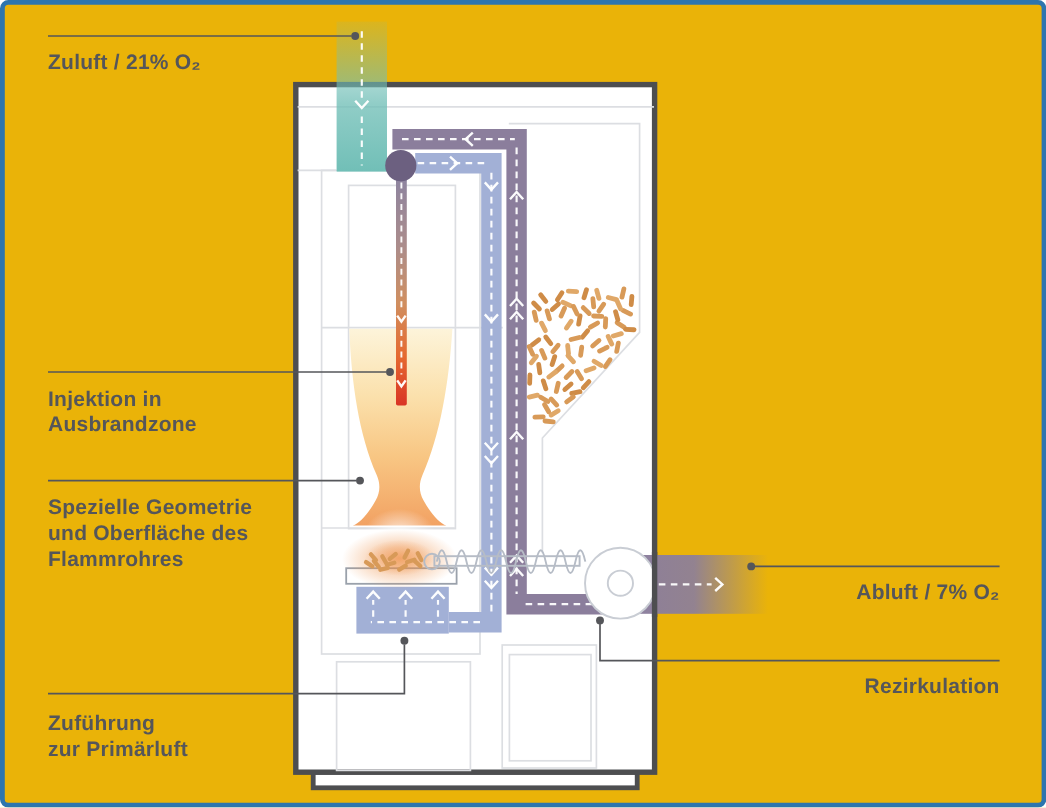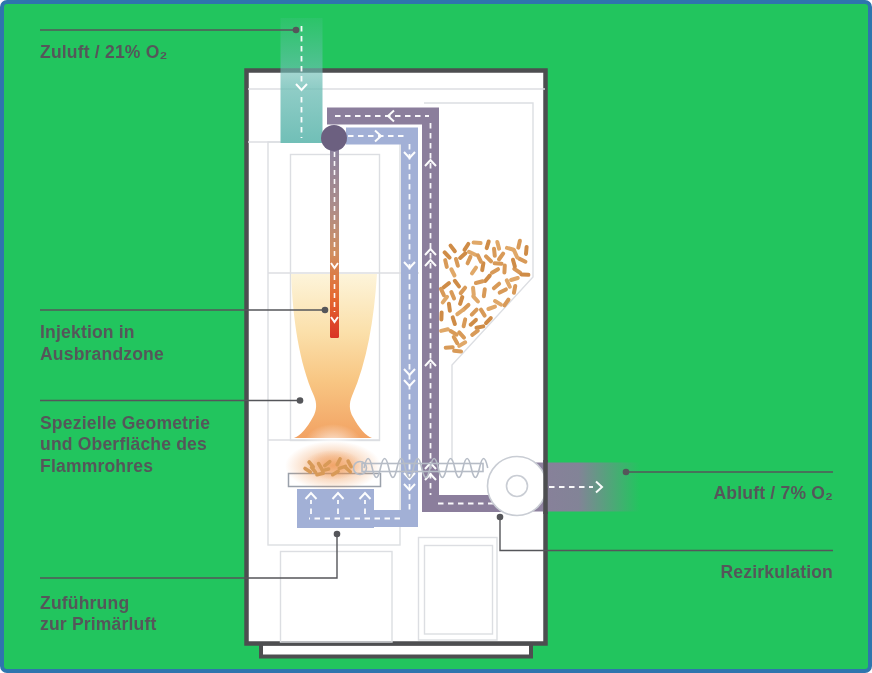--- a/index.html
+++ b/index.html
@@ -4,21 +4,21 @@
 <style>
   :root{
     --c-border:#2e75ae; --c-text:#55565a; --c-boiler-outline:#4d4e50;
     --c-faint-line:#dcdee2; --c-mid-line:#9aa1ab; --c-metal-line:#b6bcc6;
     --c-teal:#71bfb7; --c-recirc-purple:#8b7e9c; --c-air-blue:#a2b0d6;
     --c-valve:#6c6080; --c-lance-red:#d93425; --c-glow:#ee8d42;
     --c-pellet:#d89a58; --c-flame-top:#fdf4da; --c-flame-bottom:#f2a263;
   }
   html,body{margin:0;padding:0;background:#fff;}
   #stage{position:relative;width:872px;height:673px;box-sizing:border-box;
-    border:4px solid var(--c-border);border-radius:7px;background:#22c55e;overflow:hidden;}
+    border:4px solid var(--c-border);border-radius:7px;background:#eab308;overflow:hidden;}
   #stage svg{position:absolute;left:-4px;top:-4px;}
   .seam{stroke:var(--c-faint-line);stroke-width:1.4;fill:none;}
   .outline{stroke:var(--c-boiler-outline);stroke-width:4.5;fill:#fff;}
   .dash{stroke:#fff;stroke-width:1.8;stroke-dasharray:5.5 4.5;fill:none;opacity:.95;}
   .chev{stroke:#fff;stroke-width:2;fill:none;stroke-linejoin:miter;stroke-linecap:butt;opacity:.97;}
   .lbl{font-family:"Liberation Sans","DejaVu Sans",sans-serif;font-weight:700;
     font-size:17.5px;letter-spacing:.2px;fill:var(--c-text);}
   .leader{stroke:var(--c-text);stroke-width:1.4;fill:none;}
   .ldot{fill:var(--c-text);}
   .metal{stroke:var(--c-metal-line);stroke-width:1.6;fill:none;}

